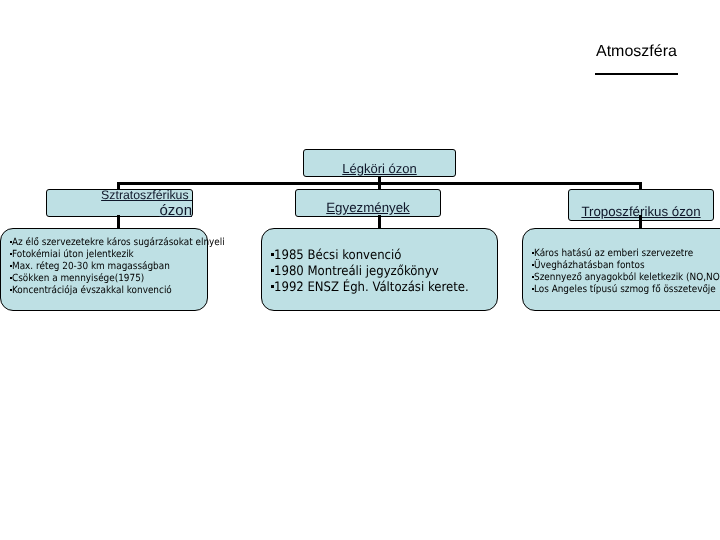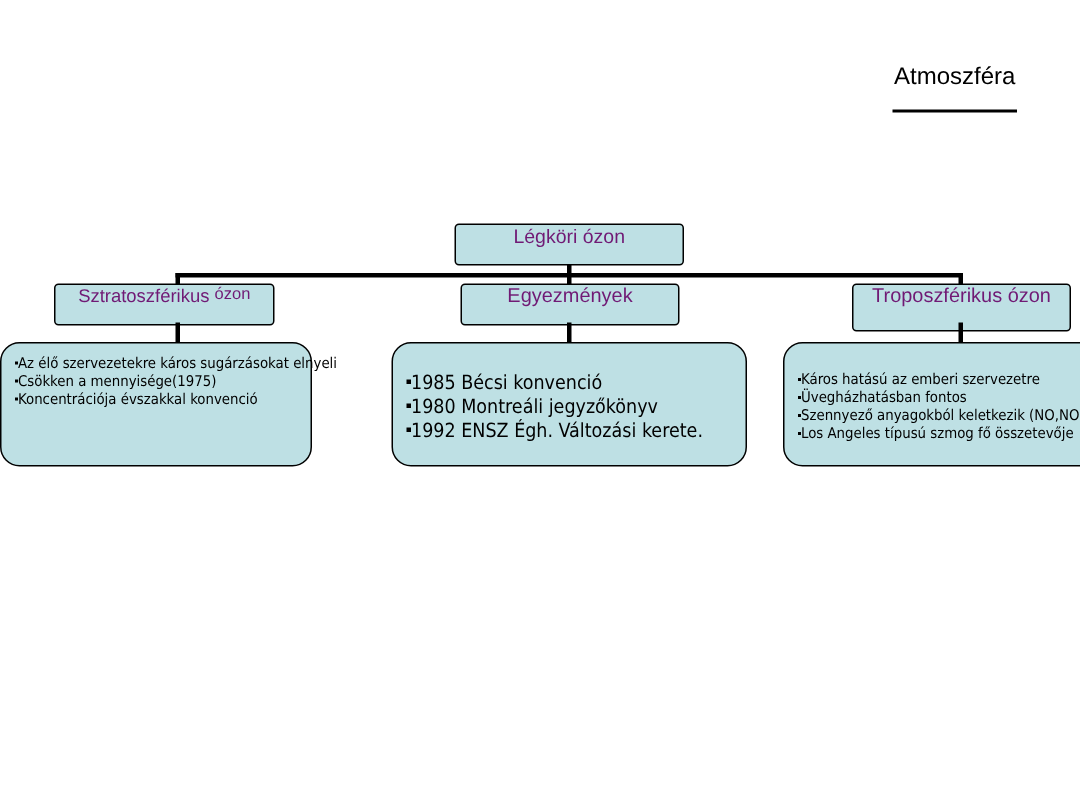--- a/index.html
+++ b/index.html
@@ -3,21 +3,21 @@
 <meta charset="utf-8">
 <style>
   html,body{margin:0;padding:0;}
   body{width:720px;height:540px;background:#ffffff;overflow:hidden;
        font-family:"Liberation Sans",sans-serif;-webkit-font-smoothing:antialiased;text-rendering:geometricPrecision;}
   #stage{position:relative;width:720px;height:540px;overflow:hidden;}
   .title{position:absolute;left:596px;top:43px;font-size:16px;line-height:18px;color:#000;
          white-space:nowrap;letter-spacing:0px;}
   .title-ul{position:absolute;left:595px;top:73px;width:83px;height:2px;background:#000;}
   .box{position:absolute;background:#BEE0E4;border:1.5px solid #000;box-sizing:border-box;}
-  .node{border-radius:3px;display:flex;align-items:flex-start;justify-content:center;white-space:nowrap;color:#701a75;}
+  .node{border-radius:3px;display:flex;align-items:flex-end;justify-content:center;white-space:nowrap;color:#0f172a;text-decoration:underline;}
   .node>span{position:relative;top:var(--lshift,0px);}
   .detail{border-radius:13px;}
   .line{position:absolute;background:#000;}
   ul.blist{list-style:none;margin:0;padding:0;position:absolute;color:#000;font-family:"DejaVu Sans Condensed","DejaVu Sans",sans-serif;}
   ul.blist li{white-space:nowrap;position:relative;padding-left:var(--bgap,5px);}
   ul.blist li:before{content:"";position:absolute;left:0;width:var(--bsz,2px);height:var(--bsz,2px);background:#000;top:var(--btop,4px);}
 </style>
 </head>
 <body>
 
@@ -28,38 +28,40 @@
   <div class="box node" style="left:303px;top:149px;width:153px;height:28px;font-size:13px;">
     <span>Légköri ózon</span>
   </div>
 
   <div class="line" style="left:117px;top:182px;width:525px;height:3px;"></div>
   <div class="line" style="left:378px;top:176px;width:3px;height:7px;"></div>
   <div class="line" style="left:117px;top:182px;width:3px;height:8px;"></div>
   <div class="line" style="left:378px;top:182px;width:3px;height:8px;"></div>
   <div class="line" style="left:639px;top:182px;width:3px;height:8px;"></div>
 
-  <div class="box node" style="left:36px;top:189px;width:147px;height:28px;font-size:12.3px;">
+  <div class="box node" style="left:46px;top:189px;width:147px;height:28px;font-size:12.3px;flex-direction:column;">
     <span>Sztratoszférikus&nbsp;</span>
-      <span style="font-size:11px;">ózon</span>
+      <span style="font-size:15px;">ózon</span>
   </div>
-  <div class="box node" style="left:307px;top:189px;width:146px;height:28px;font-size:13.3px;--lshift:-1px;">
+  <div class="box node" style="left:295px;top:189px;width:146px;height:28px;font-size:13.3px;--lshift:-1px;">
     <span>Egyezmények</span>
   </div>
   <div class="box node" style="left:568px;top:189px;width:146px;height:32px;font-size:13.3px;--lshift:-1px;">
     <span>Troposzférikus ózon</span>
   </div>
 
   <div class="line" style="left:117px;top:215px;width:3px;height:14px;"></div>
   <div class="line" style="left:378px;top:215px;width:3px;height:14px;"></div>
   <div class="line" style="left:639px;top:215px;width:3px;height:14px;"></div>
 
   <div class="box detail" style="left:0px;top:228px;width:208px;height:83px;">
     <ul class="blist" style="left:9px;top:8px;font-size:9.9px;line-height:12px;--bsz:2px;--btop:4px;--bgap:2px;">
         <li>Az élő szervezetekre káros sugárzásokat elnyeli</li>
+        <li>Fotokémiai úton jelentkezik</li>
+        <li>Max. réteg 20-30 km magasságban</li>
         <li>Csökken a mennyisége(1975)</li>
         <li>Koncentrációja évszakkal konvenció</li>
       </ul>
   </div>
   <div class="box detail" style="left:261px;top:228px;width:237px;height:83px;padding-left:12px;">
     <ul class="blist" style="left:9px;top:19px;font-size:13px;line-height:16px;--bsz:3px;--btop:5px;--bgap:3px;">
         <li>1985 Bécsi konvenció</li>
         <li>1980 Montreáli jegyzőkönyv</li>
         <li>1992 ENSZ Égh. Változási kerete.</li>
       </ul>

